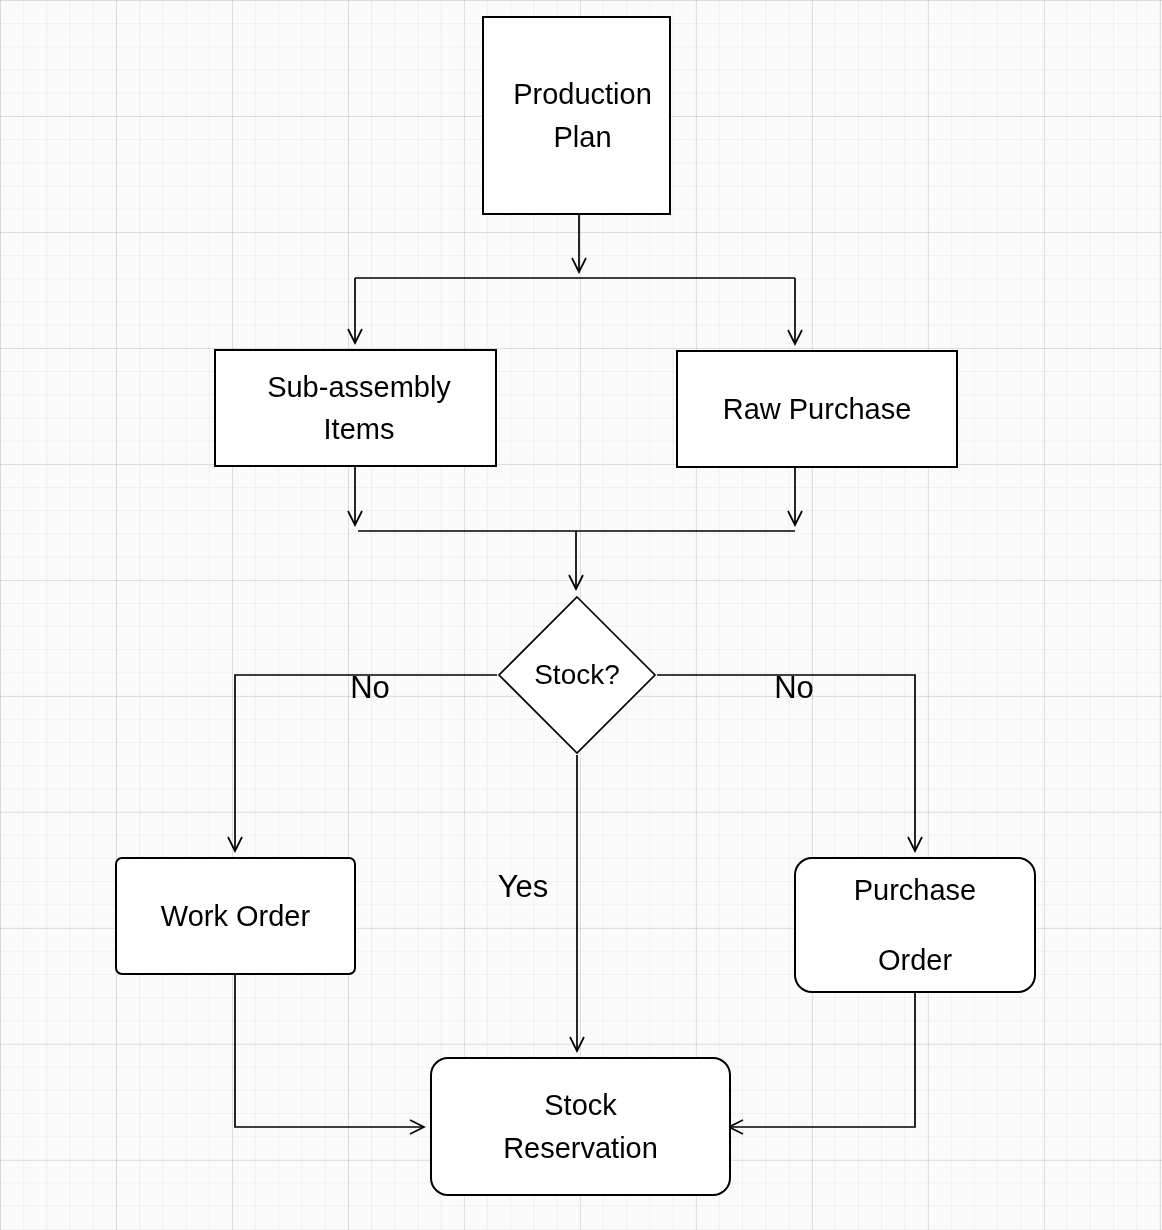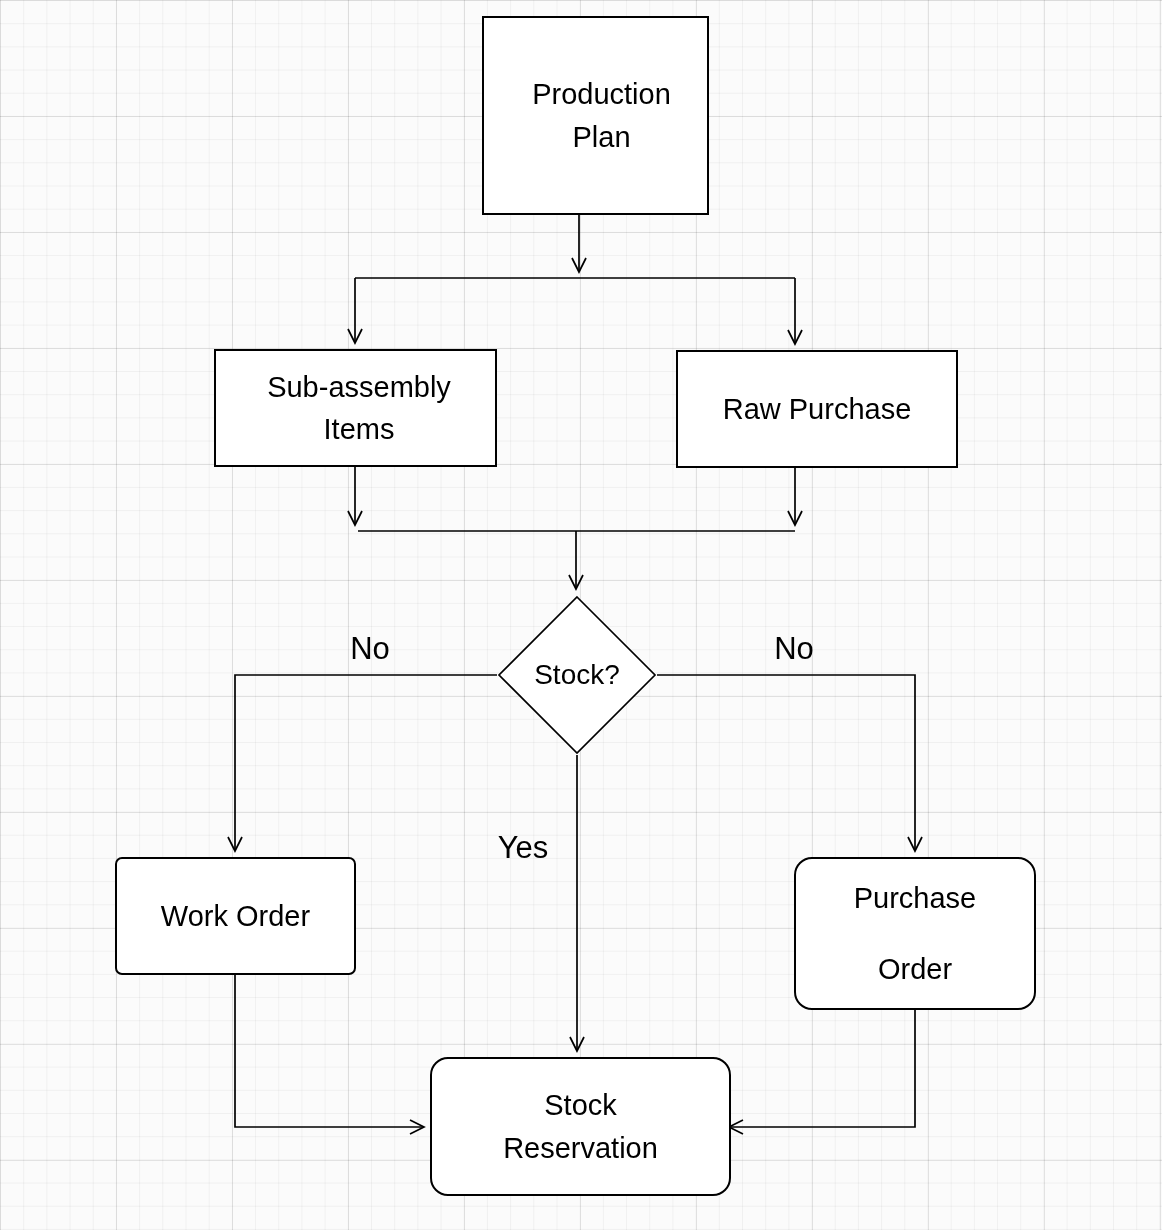--- a/index.html
+++ b/index.html
@@ -53,20 +53,21 @@
     position: relative;
     z-index: 1;
     font-size: 28px;
   }
   .edge-label {
     position: absolute;
     transform: translate(-50%, -50%);
     font-size: 31px;
     line-height: 1;
     white-space: nowrap;
+    margin-top: 39px;
   }
 </style>
 </head>
 <body>
 
 <div class="canvas">
 
   <svg class="edges" width="1162" height="1230" viewBox="0 0 1162 1230">
     <defs>
       <marker id="arrow" markerUnits="userSpaceOnUse" markerWidth="22" markerHeight="20" refX="16" refY="9" orient="auto">
@@ -85,21 +86,21 @@
     <path class="edge" d="M576 531 L576 589" marker-end="url(#arrow)"></path>
 
     <path class="edge" d="M497 675 L235 675 L235 851" marker-end="url(#arrow)"></path>
     <path class="edge" d="M657 675 L915 675 L915 851" marker-end="url(#arrow)"></path>
     <path class="edge" d="M577 755 L577 1051" marker-end="url(#arrow)"></path>
 
     <path class="edge" d="M235 975 L235 1127 L424 1127" marker-end="url(#arrow)"></path>
     <path class="edge" d="M915 975 L915 1127 L729 1127" marker-end="url(#arrow)"></path>
   </svg>
 
-  <div class="node" style="left:482px; top:16px; width:227px; height:199px;padding-left:12px;">
+  <div class="node" style="left:482px; top:16px; width:189px; height:199px;padding-left:12px;">
     <span>Production</span>
     <span>Plan</span>
   </div>
 
   <div class="node" style="left:214px; top:349px; width:283px; height:118px;padding-left:7px;">
     <span>Sub-assembly</span>
     <span>Items</span>
   </div>
 
   <div class="node" style="left:676px; top:350px; width:282px; height:118px;">
@@ -110,21 +111,21 @@
     <svg width="160" height="160" viewBox="0 0 160 160">
       <polygon points="80,2 158,80 80,158 2,80" fill="#ffffff" stroke="#000" stroke-width="1.7"></polygon>
     </svg>
     <span class="diamond-label">Stock?</span>
   </div>
 
   <div class="node rounded" style="left:115px; top:857px; width:241px; height:118px;border-radius:7px;">
     <span>Work Order</span>
   </div>
 
-  <div class="node rounded" style="left:794px; top:857px; width:242px; height:153px;gap:28px;">
+  <div class="node rounded" style="left:794px; top:857px; width:242px; height:136px;gap:28px;">
     <span>Purchase</span>
     <span>Order</span>
   </div>
 
   <div class="node rounded" style="left:430px; top:1057px; width:301px; height:139px;">
     <span>Stock</span>
     <span>Reservation</span>
   </div>
 
   <div class="edge-label" style="left:370px; top:648px;">No</div>

